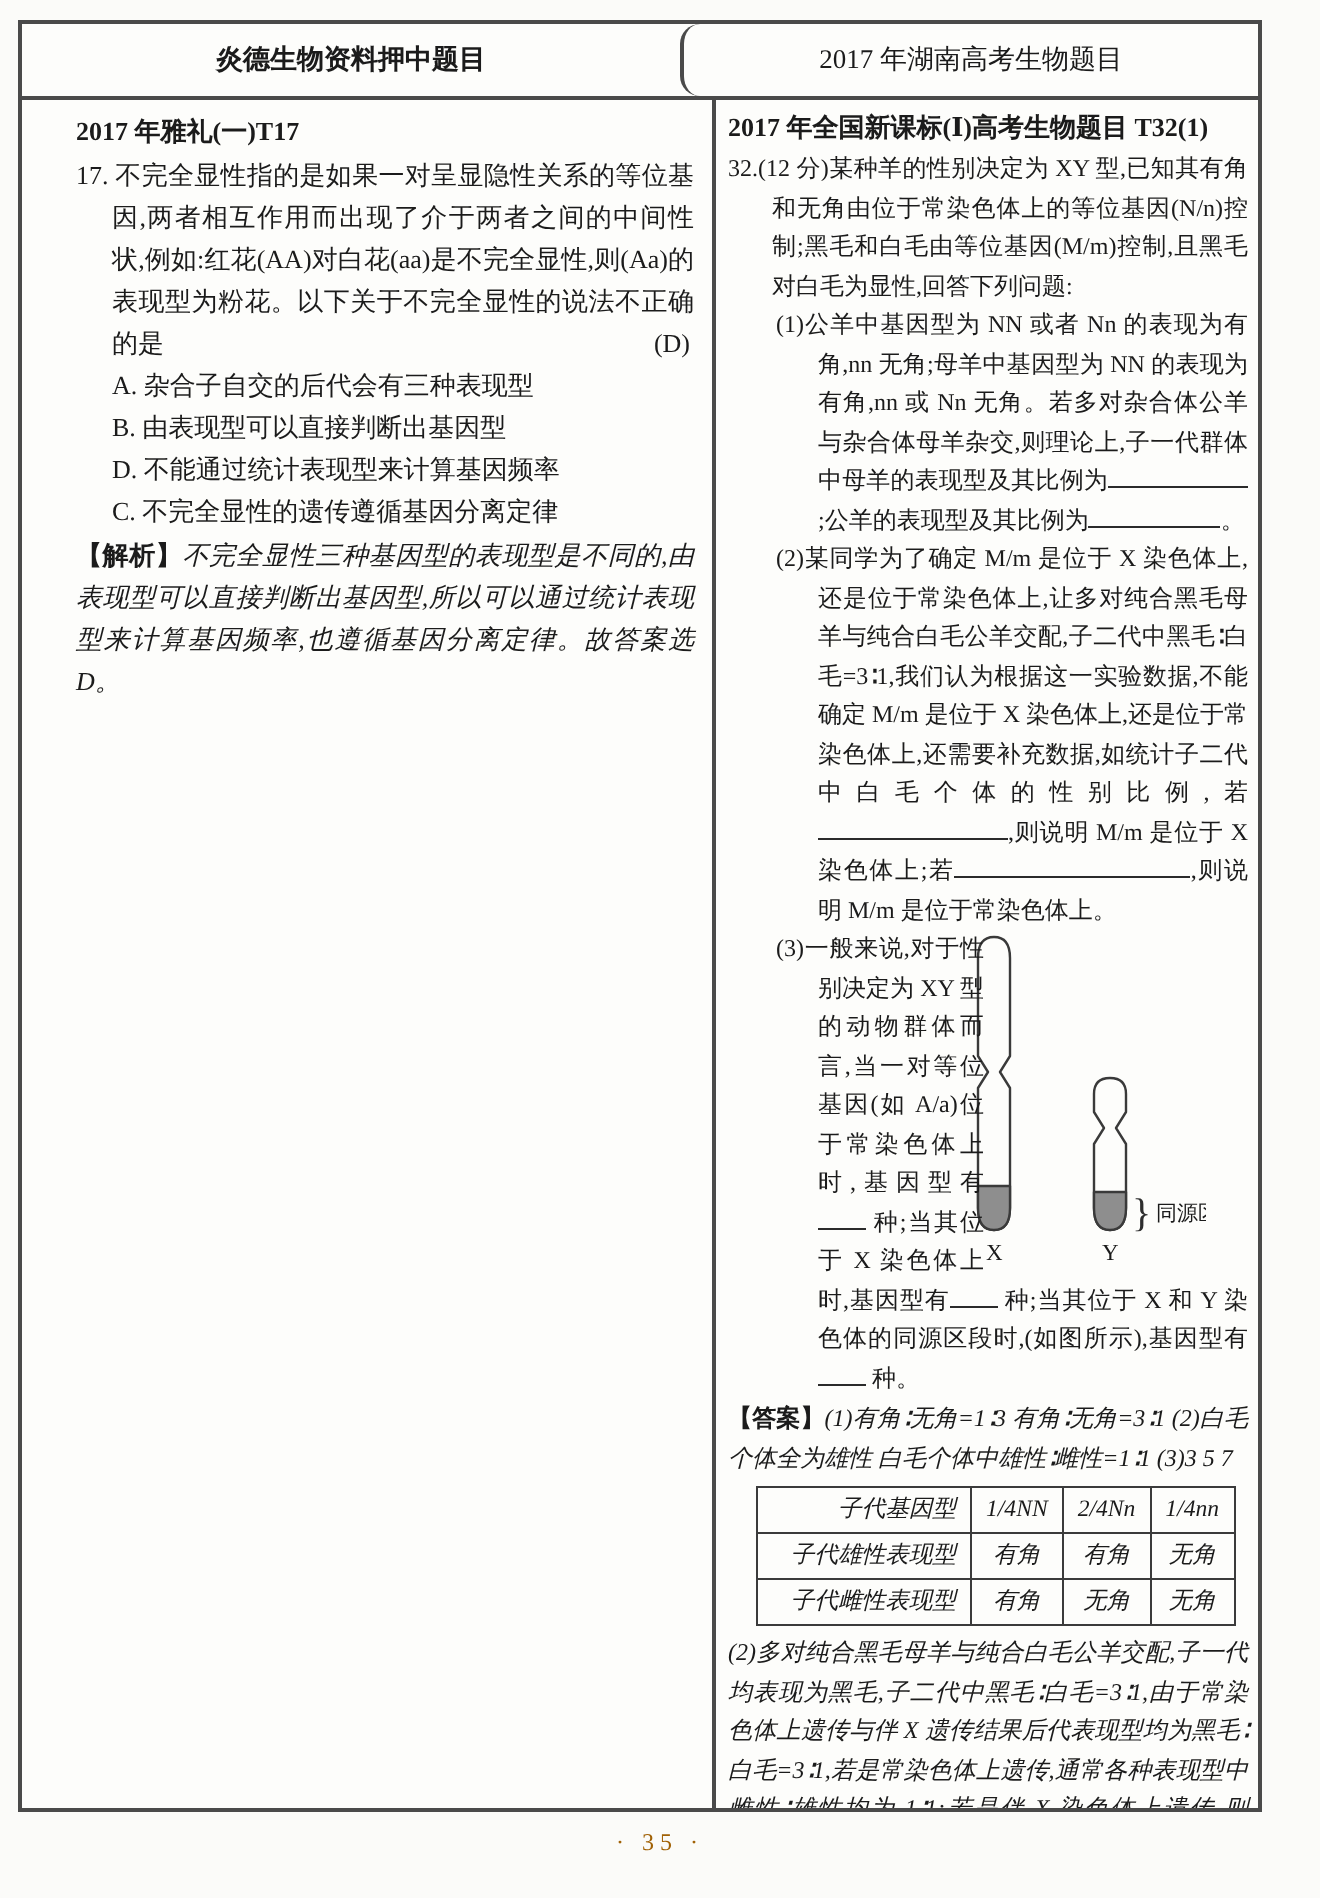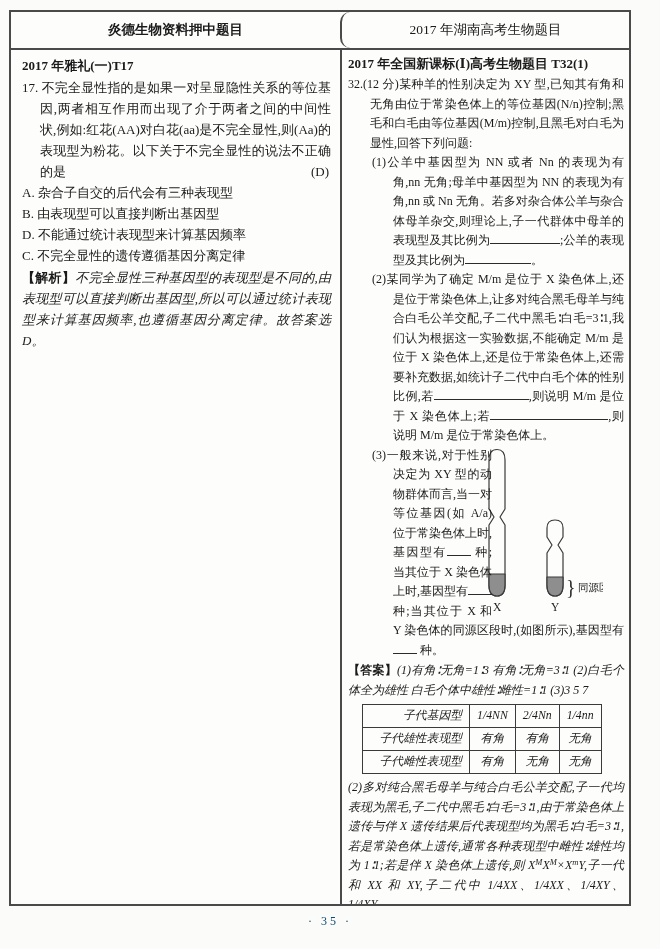--- a/index.html
+++ b/index.html
@@ -11,41 +11,41 @@
   }
   .doc-table{
     position:absolute;left:9px;top:10px;width:622px;height:896px;
     box-sizing:border-box;border:2px solid #4a4a4a;background:#fdfdfb;
     display:flex;flex-direction:column;
   }
   .hdr{display:flex;flex:0 0 36px;border-bottom:2px solid #4a4a4a;}
   .hdr-cell{display:flex;align-items:center;justify-content:center;font-size:13.5px;box-sizing:border-box;}
   .hdr-left{width:329px;font-weight:bold;}
   .hdr-right{flex:1;border-left:2px solid #4a4a4a;border-radius:10px;}
-  .tbl-body{flex:1;display:flex;min-height:0;}
+  .tbl-body{flex:1;display:flex;min-height:0;padding-left:16px;}
   .cell{box-sizing:border-box;overflow:hidden;}
   .cell-left{width:329px;padding:5px 9px 6px 11px;font-size:13px;line-height:21px;}
   .cell-right{flex:1;border-left:2px solid #4a4a4a;padding:3px 5px 2px 6px;font-size:12px;line-height:19.5px;}
   .cell-title{font-weight:bold;font-size:13px;line-height:19px;margin:1px 0 2px 0;}
   p{margin:0;text-align:justify;text-justify:inter-ideograph;}
   .q-stem{padding-left:18px;text-indent:-18px;position:relative;}
   .ans-mark{position:absolute;right:2px;bottom:0;}
-  .opt{}
+  .opt{margin-left:18px;}
   .q32-stem{padding-left:22px;text-indent:-22px;}
   .q-item{padding-left:45px;text-indent:-21px;}
   .kai{margin-top:1px;}
   .kai .lbl{font-style:normal;font-weight:bold;}
   .it{font-style:italic;}
   .blank{display:inline-block;height:0.95em;border-bottom:1px solid #2b2b2b;}
   sup.sp{font-size:8.5px;line-height:0;vertical-align:4px;}
   .fig{display:block;float:right;width:128px;height:168px;margin:1px 0 2px 4px;}
   .ana-table{border-collapse:collapse;margin:4px 2px 4px 14px;font-size:11.8px;font-style:italic;}
   .ana-table td{border:1px solid #3b3b3b;padding:1px 7px;text-align:center;height:20px;}
   .ana-table td.c0{width:92px;text-align:right;}
-  .footer{position:absolute;left:0;right:0;top:914px;text-align:center;font-size:12px;color:#0c4a6e;letter-spacing:3px;}
+  .footer{position:absolute;left:0;right:0;top:914px;text-align:center;font-size:12px;color:#a16207;letter-spacing:3px;}
   svg text{fill:#1b1b1b;}
   .figlbl{font-size:10.5px;}
   .figlbl2{font-size:11.5px;font-family:"Liberation Serif","DejaVu Serif",serif;}
   .brace{font-size:20px;fill:#2e2e2e;}
 </style>
 </head>
 <body>
 
 <div class="doc-table">
 

